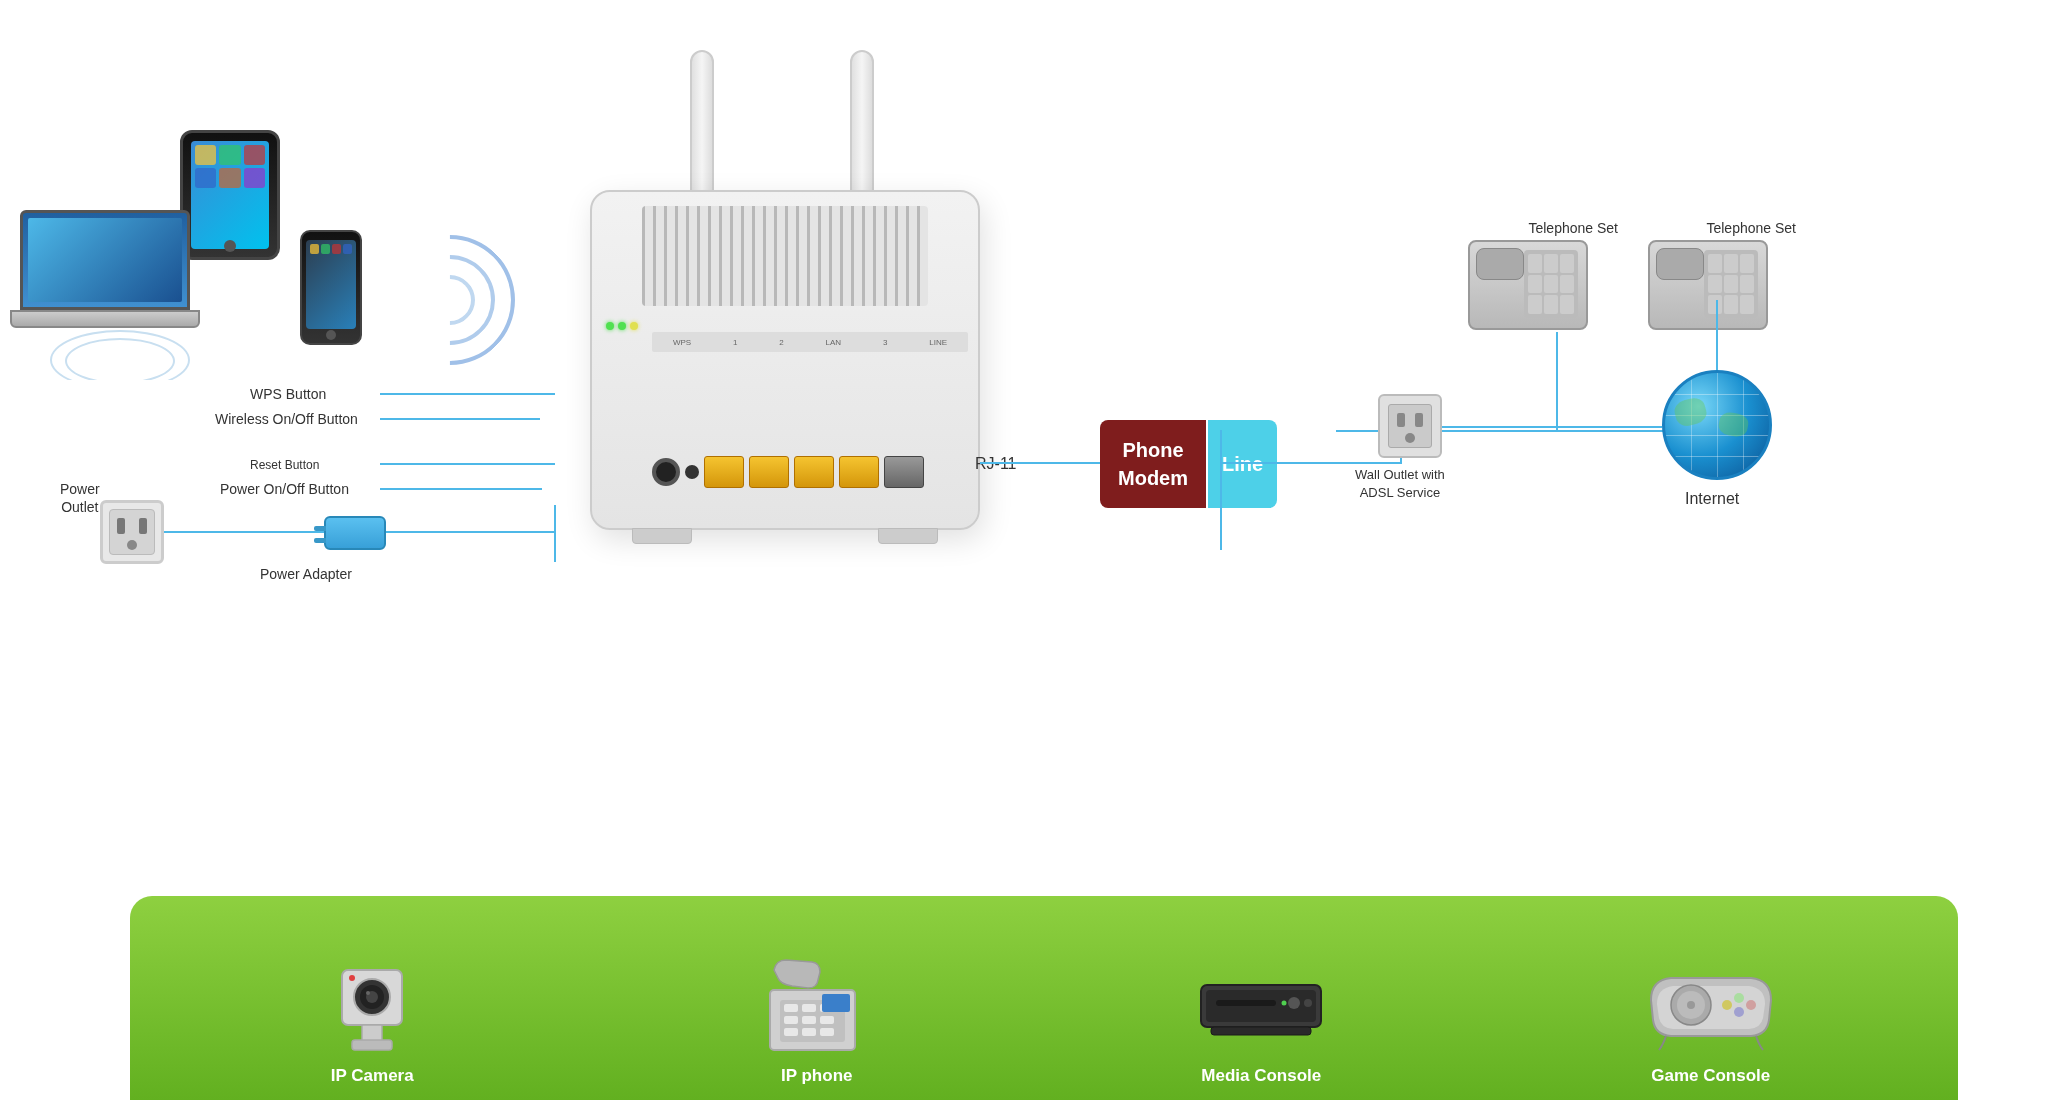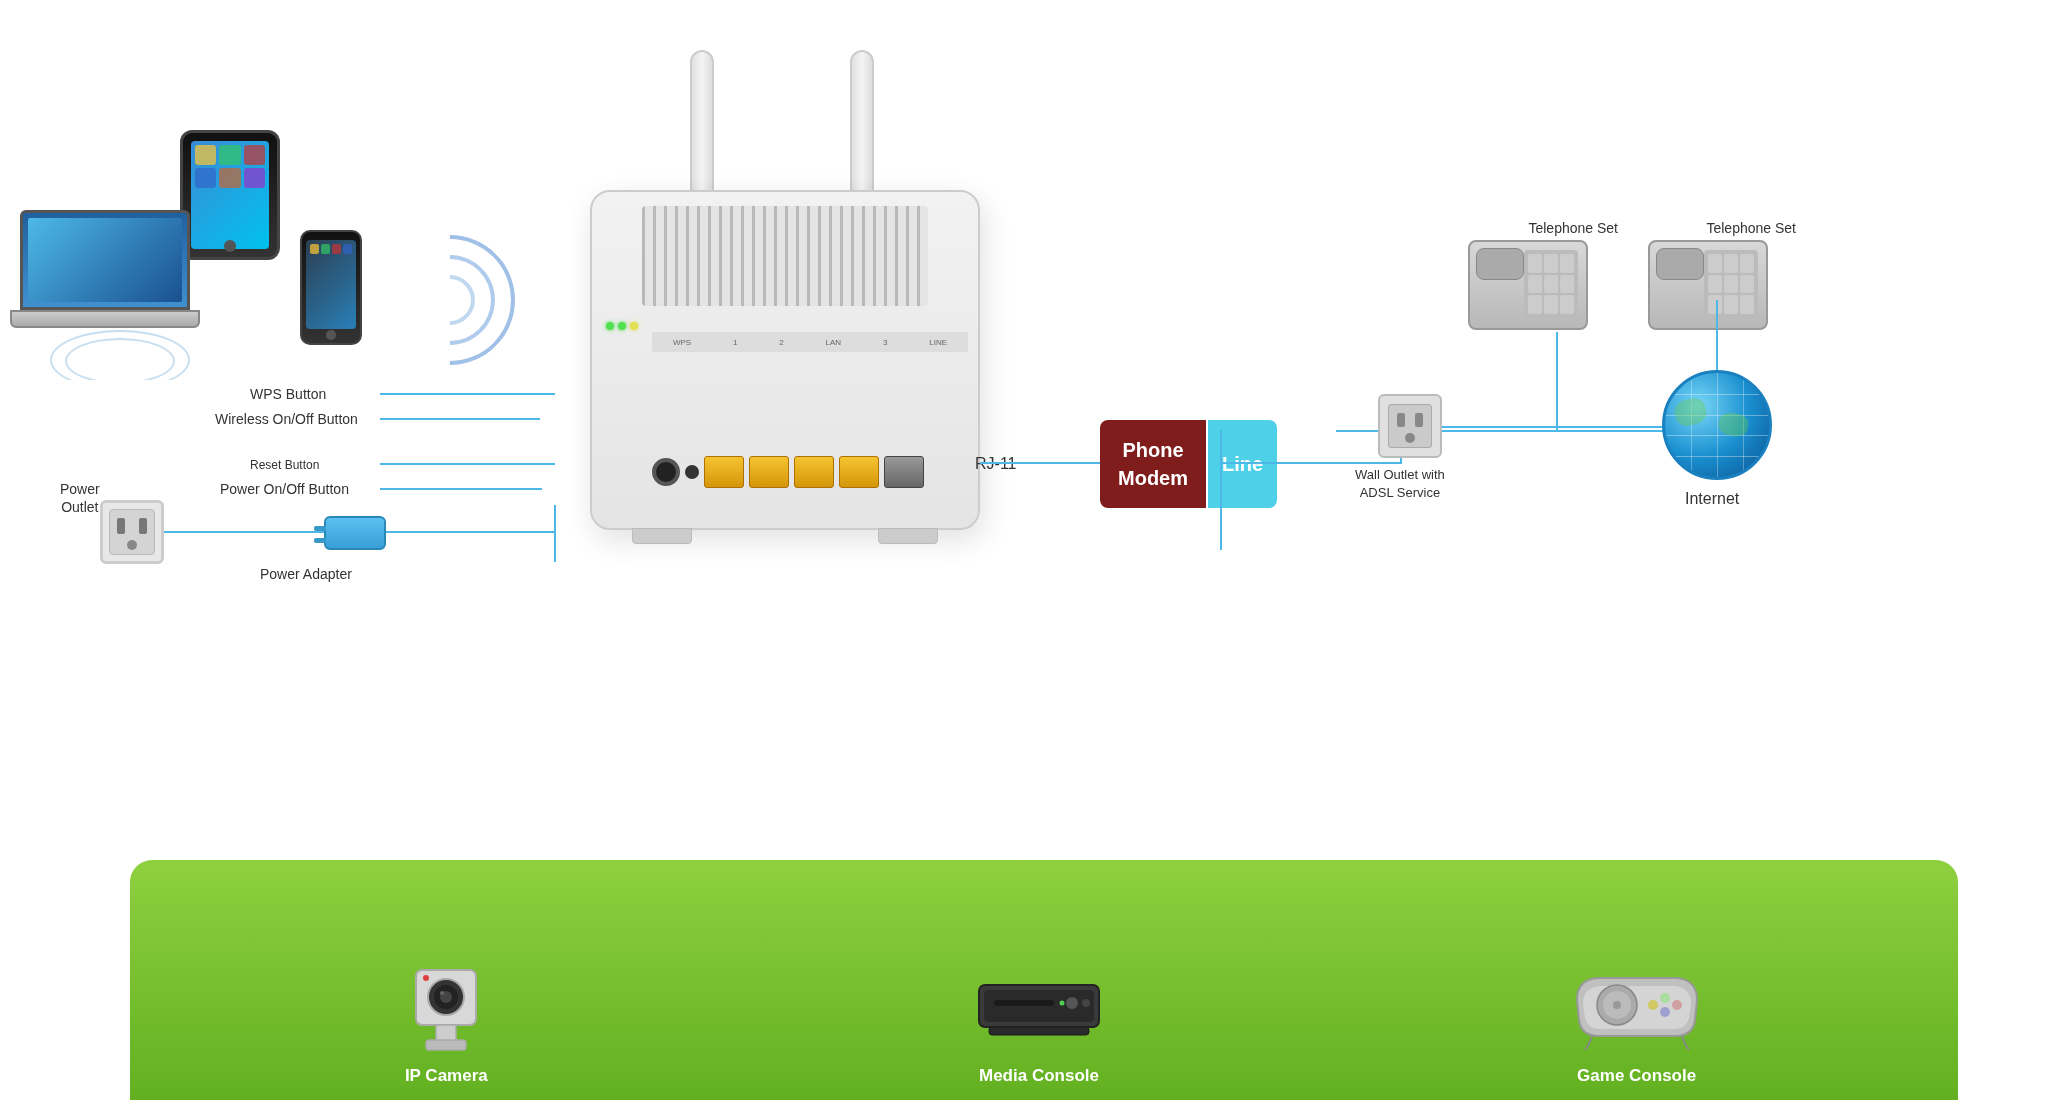--- a/index.html
+++ b/index.html
@@ -260,39 +260,61 @@
   <div style="position:absolute; left:50%; height:100%; width:1px; background:rgba(255,255,255,0.3);"></div>
   <div style="position:absolute; left:75%; height:100%; width:1px; background:rgba(255,255,255,0.3);"></div>
 
   <div style="position:absolute; top:25%; left:10%; width:30%; height:25%; background:rgba(100,200,80,0.4); border-radius:40%; transform:rotate(-15deg);"></div>
   <div style="position:absolute; top:38%; left:52%; width:28%; height:22%; background:rgba(100,200,80,0.4); border-radius:40%; transform:rotate(10deg);"></div>
 </div>
 <div style="position:absolute; left:1685px; top:490px; font-size:16px; color:#333; text-align:center;">
   <span>Internet</span>
 </div>
 
-<div style="position:absolute; bottom:0; left:130px; right:100px; height:240px; background:linear-gradient(180deg,#8ed040 0%,#62b020 100%); border-radius:22px 22px 0 0; display:flex; align-items:flex-end; justify-content:space-around; padding:0 20px 14px;">
+<div style="position:absolute; bottom:0; left:130px; right:100px; height:204px; background:linear-gradient(180deg,#8ed040 0%,#62b020 100%); border-radius:22px 22px 0 0; display:flex; align-items:flex-end; justify-content:space-around; padding:0 20px 14px;">
 
   <div style="display:flex; flex-direction:column; align-items:center; gap:6px; width:155px;">
     <svg width="100" height="110" viewBox="0 0 100 110">
 
       <rect x="20" y="20" width="60" height="55" rx="6" fill="#d8d8d8" stroke="#aaa" stroke-width="2"></rect>
       <circle cx="50" cy="47" r="18" fill="#333" stroke="#aaa" stroke-width="2"></circle>
       <circle cx="50" cy="47" r="12" fill="#222"></circle>
       <circle cx="50" cy="47" r="6" fill="#444"></circle>
       <circle cx="46" cy="43" r="2" fill="#666"></circle>
 
       <rect x="40" y="75" width="20" height="16" fill="#ccc" stroke="#aaa" stroke-width="1.5"></rect>
       <rect x="30" y="90" width="40" height="10" rx="3" fill="#bbb" stroke="#aaa" stroke-width="1.5"></rect>
 
       <circle cx="30" cy="28" r="3" fill="#e04040"></circle>
     </svg>
     <div style="font-size:17px; font-weight:bold; color:white;">IP Camera</div>
   </div>
 
+  <div style="display:flex; flex-direction:column; align-items:center; gap:6px; width:155px;">
+    <svg width="110" height="110" viewBox="0 0 110 110">
+
+      <rect x="8" y="40" width="85" height="60" rx="4" fill="#d0d0d0" stroke="#aaa" stroke-width="2"></rect>
+
+      <path d="M12 20 Q14 10 24 10 L50 12 Q58 13 58 22 L56 30 Q55 38 46 38 L30 36 Q18 34 16 28 Z" fill="#b8b8b8" stroke="#999" stroke-width="1.5"></path>
+
+      <rect x="18" y="50" width="65" height="42" rx="3" fill="#c0c0c0"></rect>
+      <rect x="22" y="54" width="14" height="8" rx="2" fill="#e8e8e8"></rect>
+      <rect x="40" y="54" width="14" height="8" rx="2" fill="#e8e8e8"></rect>
+      <rect x="58" y="54" width="14" height="8" rx="2" fill="#e8e8e8"></rect>
+      <rect x="22" y="66" width="14" height="8" rx="2" fill="#e8e8e8"></rect>
+      <rect x="40" y="66" width="14" height="8" rx="2" fill="#e8e8e8"></rect>
+      <rect x="58" y="66" width="14" height="8" rx="2" fill="#e8e8e8"></rect>
+      <rect x="22" y="78" width="14" height="8" rx="2" fill="#e8e8e8"></rect>
+      <rect x="40" y="78" width="14" height="8" rx="2" fill="#e8e8e8"></rect>
+      <rect x="58" y="78" width="14" height="8" rx="2" fill="#e8e8e8"></rect>
+
+      <rect x="60" y="44" width="28" height="18" rx="2" fill="#3a7fca"></rect>
+    </svg>
+    <div style="font-size:17px; font-weight:bold; color:white;">IP phone</div>
+  </div>
 
 
   <div style="display:flex; flex-direction:column; align-items:center; gap:6px; width:155px;">
     <svg width="130" height="110" viewBox="0 0 130 110">
 
       <rect x="5" y="35" width="120" height="42" rx="6" fill="#3a3a3a" stroke="#222" stroke-width="2"></rect>
       <rect x="10" y="40" width="110" height="32" rx="4" fill="#2a2a2a"></rect>
 
       <rect x="20" y="50" width="60" height="6" rx="3" fill="#1a1a1a"></rect>
 

